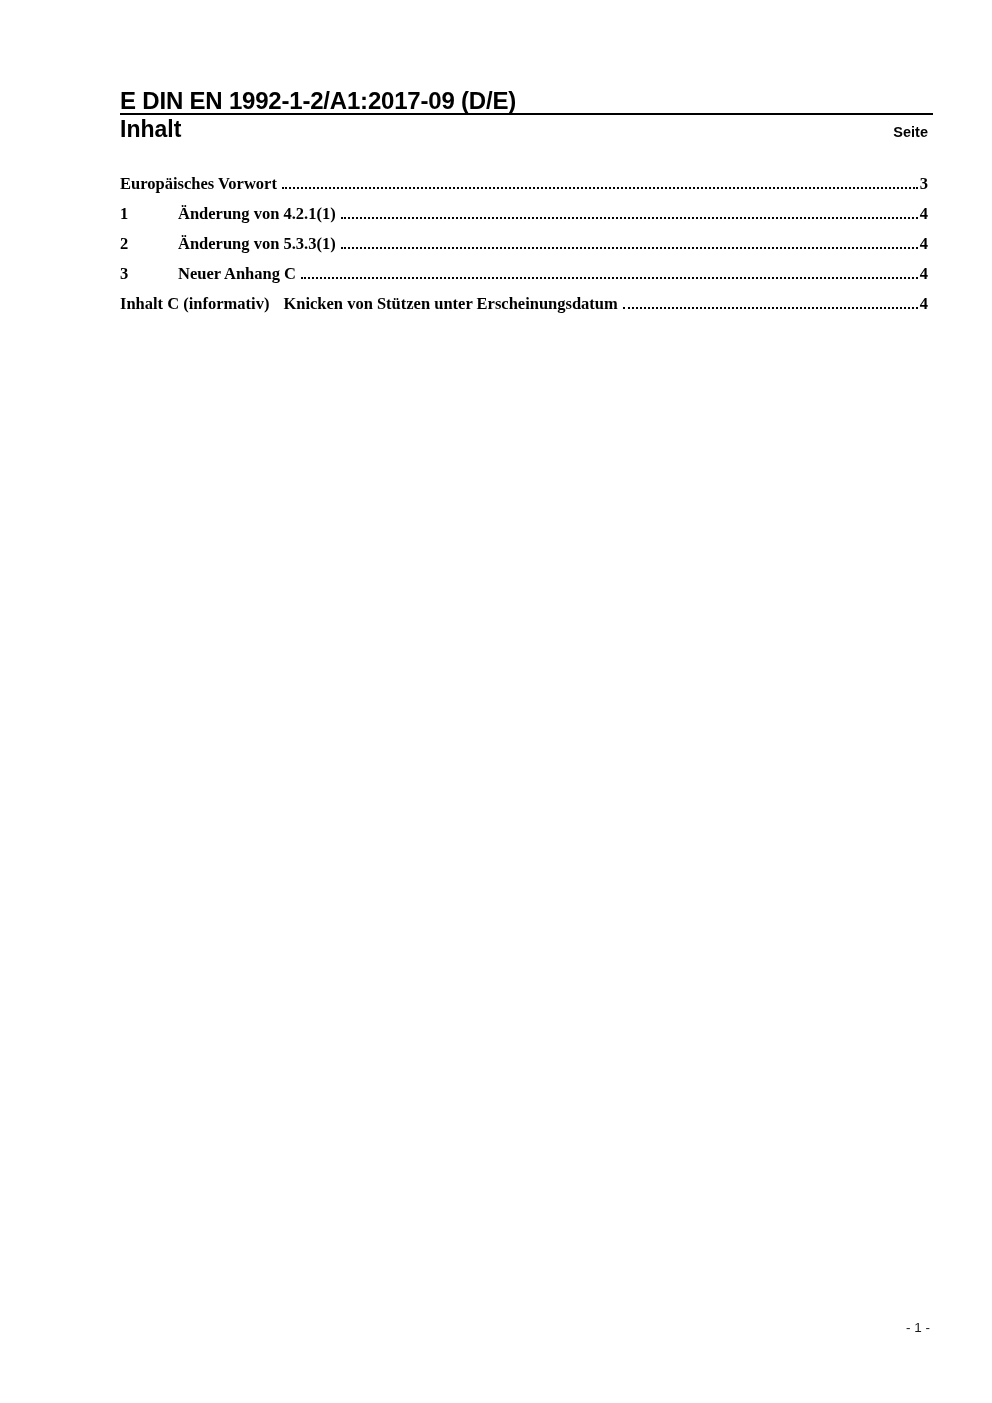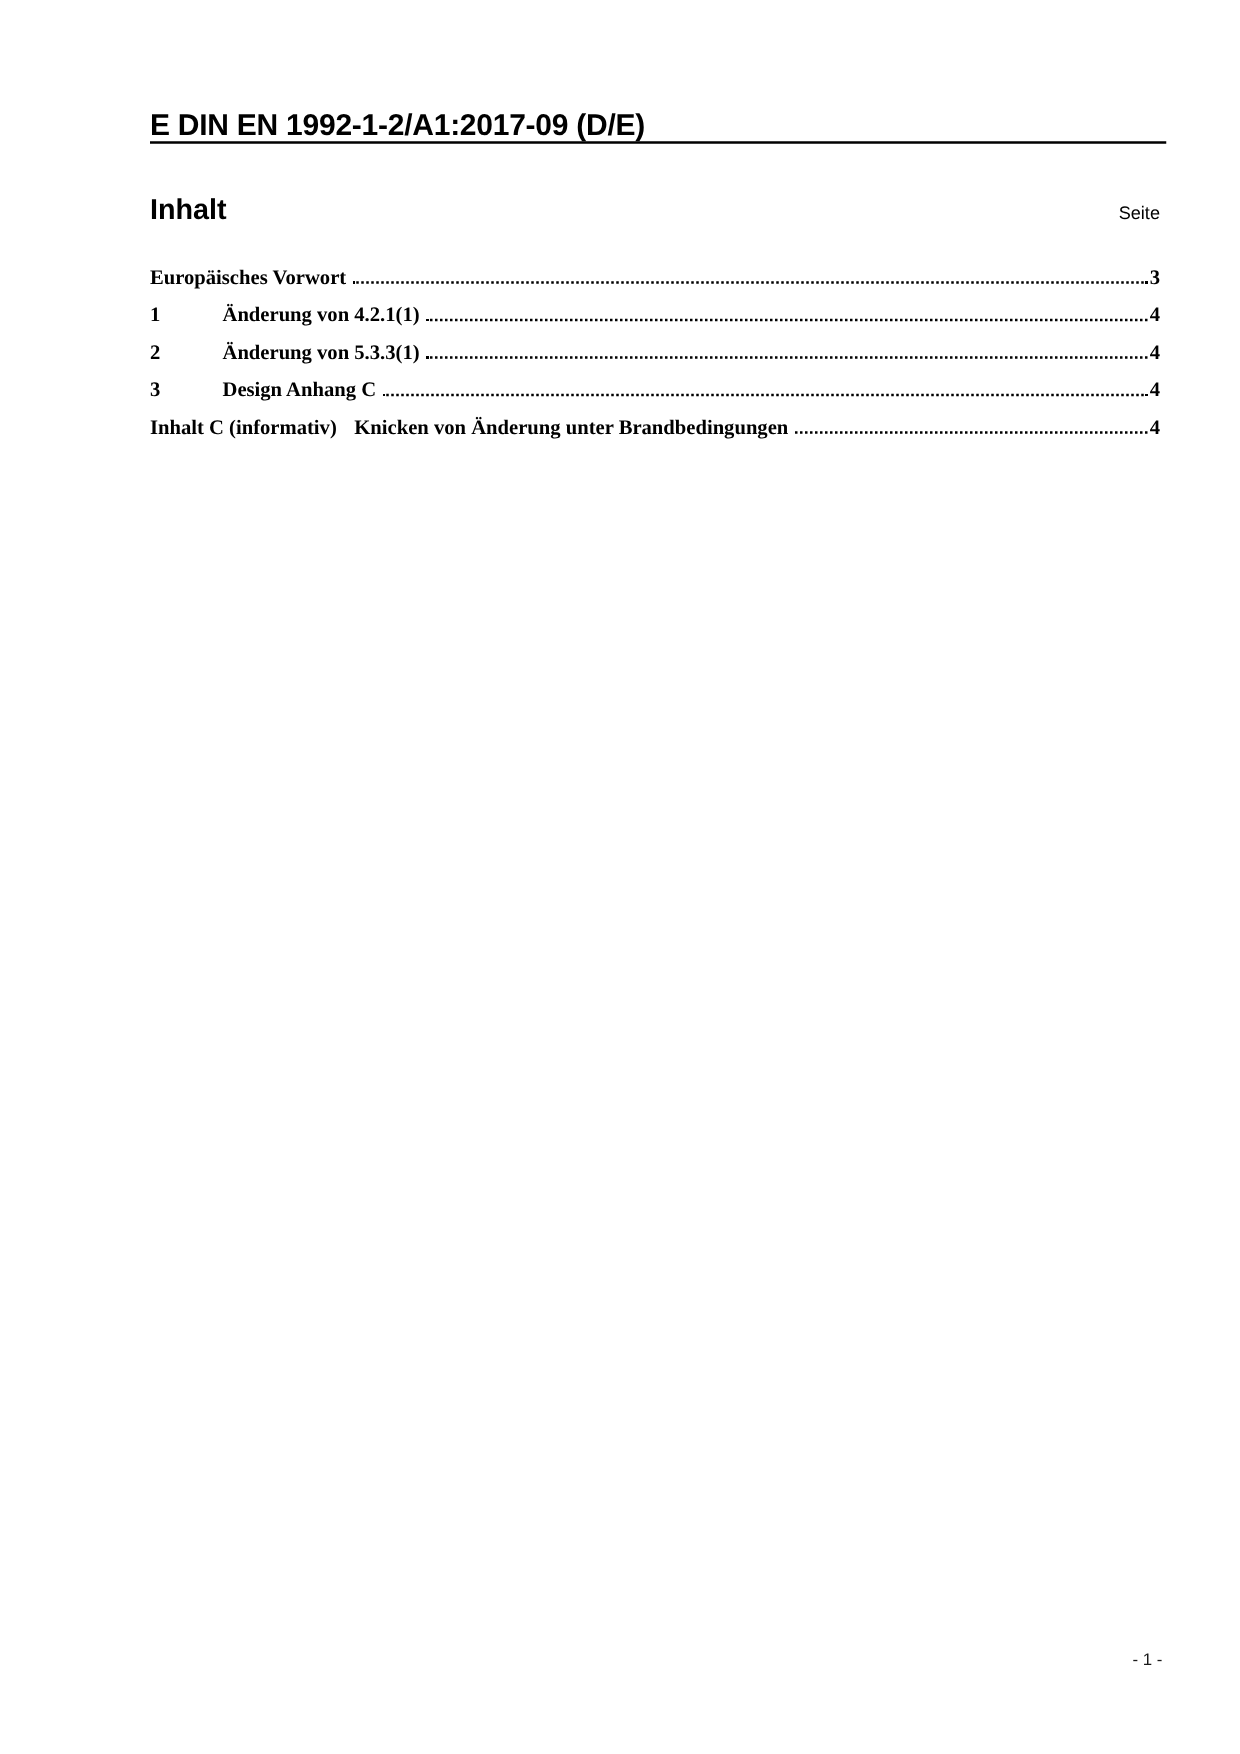--- a/index.html
+++ b/index.html
@@ -36,25 +36,24 @@
     white-space: pre-line;
   }
   .title-de { margin-top: 17px; }
   .title-en { margin-top: 13px; }
   .rule {
     margin-top: -3px;
     width: 813px; height: 0;
     border: none; border-top: 2px solid #000000;
   }
   .toc-head {
-    margin-top: 38px;
     display: flex; justify-content: space-between; align-items: baseline;
   }
   .toc-heading { font-size: 23px; font-weight: bold; line-height: 28px; }
-  .toc-page-label { font-size: 14.5px; font-weight: normal; }
+  .toc-page-label { font-size: 14.5px; font-weight: bold; }
   .toc-rows {
     margin-top: 26px;
     font-family: "Liberation Serif", serif;
     font-weight: bold; font-size: 16.5px;
   }
   .toc-row {
     display: flex; align-items: baseline;
     height: 30px; line-height: 30px;
     white-space: nowrap;
     justify-content: flex-end;
@@ -107,27 +106,27 @@
           <span class="toc-page">4</span>
         </div>
         <div class="toc-row">
           <span class="toc-num">2</span>
           <span class="toc-label">Änderung von 5.3.3(1)</span>
           <span class="leader"></span>
           <span class="toc-page">4</span>
         </div>
         <div class="toc-row">
           <span class="toc-num">3</span>
-          <span class="toc-label">Design Anhang C</span>
+          <span class="toc-label">Neuer Anhang C</span>
           <span class="leader"></span>
           <span class="toc-page">4</span>
         </div>
         <div class="toc-row">
           <span class="toc-num wide">Inhalt C (informativ)</span>
-          <span class="toc-label">Knicken von Änderung unter Brandbedingungen</span>
+          <span class="toc-label">Knicken von Stützen unter Erscheinungsdatum</span>
           <span class="leader"></span>
           <span class="toc-page">4</span>
         </div>
       </div>
 
   </div>
 
   <div class="page-footer">- 1 -</div>
 </div>
 

